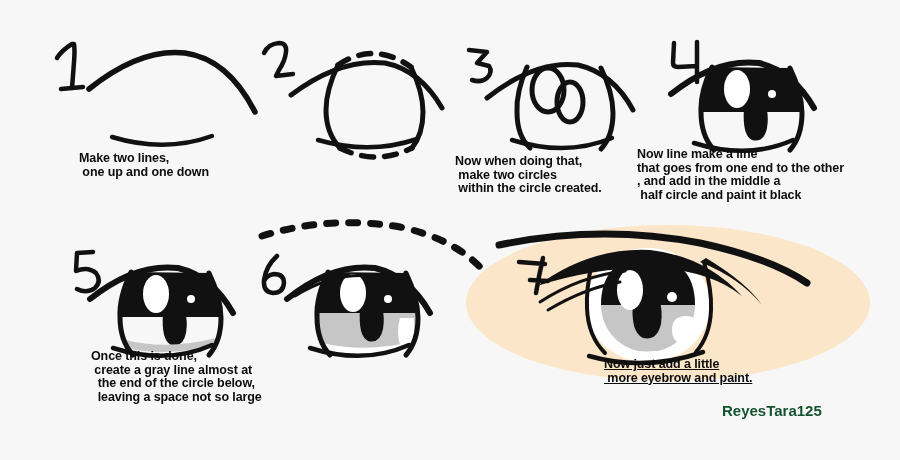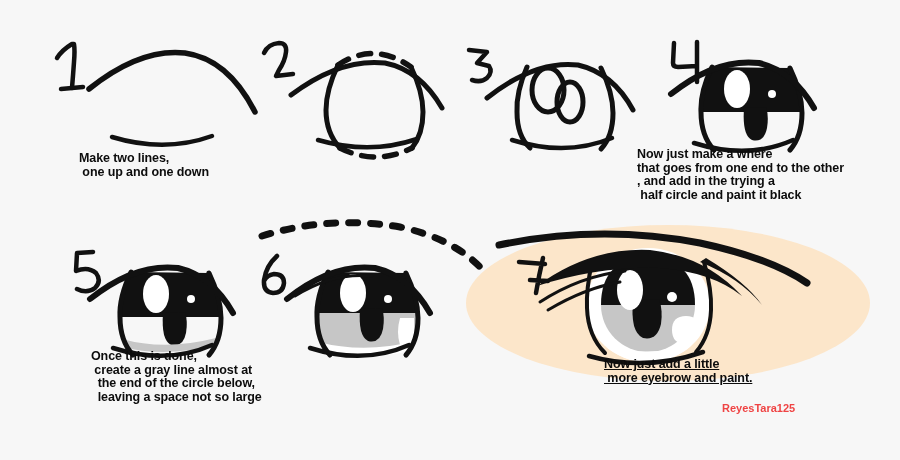--- a/index.html
+++ b/index.html
@@ -15,23 +15,23 @@
     position:absolute;
     color:#0c0c0c;
     font-weight:bold;
     font-size:12.5px;
     line-height:13.5px;
     white-space:pre;
     letter-spacing:-0.1px;
   }
   .sig{
     position:absolute;
-    color:#ef4444;
+    color:#14532d;
     font-weight:bold;
-    font-size:11px;
+    font-size:15px;
     letter-spacing:0px;
   }
   svg{position:absolute;left:0;top:0;overflow:visible;}
   .ink{fill:none;stroke:#111111;stroke-linecap:round;stroke-linejoin:round;}
   .fillink{fill:#111111;stroke:none;}
   .white{fill:#ffffff;stroke:none;}
   .gray{fill:#c6c6c6;stroke:none;}
   .skin{fill:#fce6ca;stroke:none;}
 </style>
 </head>
@@ -166,24 +166,27 @@
     <path class="fillink" d="M700 262 Q740 278 762 305 Q746 282 706 258 Z"></path>
     <path class="ink" stroke-width="3" d="M540 302 Q580 276 625 271"></path>
     <path class="ink" stroke-width="3" d="M548 310 Q585 288 620 282"></path>
     <path class="ink" stroke-width="4.5" d="M589 356 Q645 372 703 352"></path>
   </svg>
 
   <div class="cap" style="left:79px;top:152px;"><span>Make two lines,</span>
 <span> one up and one down</span></div>
 
 
+  <div class="cap" style="left:455px;top:155px;"><span>Now when doing that,</span>
+<span> make two circles</span>
+<span> within the circle created.</span></div>
 
-  <div class="cap" style="left:637px;top:148px;"><span>Now just make a where</span>
+  <div class="cap" style="left:637px;top:148px;"><span>Now line make a line</span>
 <span>that goes from one end to the other</span>
-<span>, and add in the trying a</span>
+<span>, and add in the middle a</span>
 <span> half circle and paint it black</span></div>
 
   <div class="cap" style="left:55px;top:350px;margin-left:36px;"><span>Once this is done,</span>
 <span> create a gray line almost at</span>
 <span>  the end of the circle below,</span>
 <span>  leaving a space not so large</span></div>
 
 
   <div class="cap" style="left:604px;top:358px;text-decoration:underline;"><span>Now just add a little</span>
 <span> more eyebrow and paint.</span></div>

